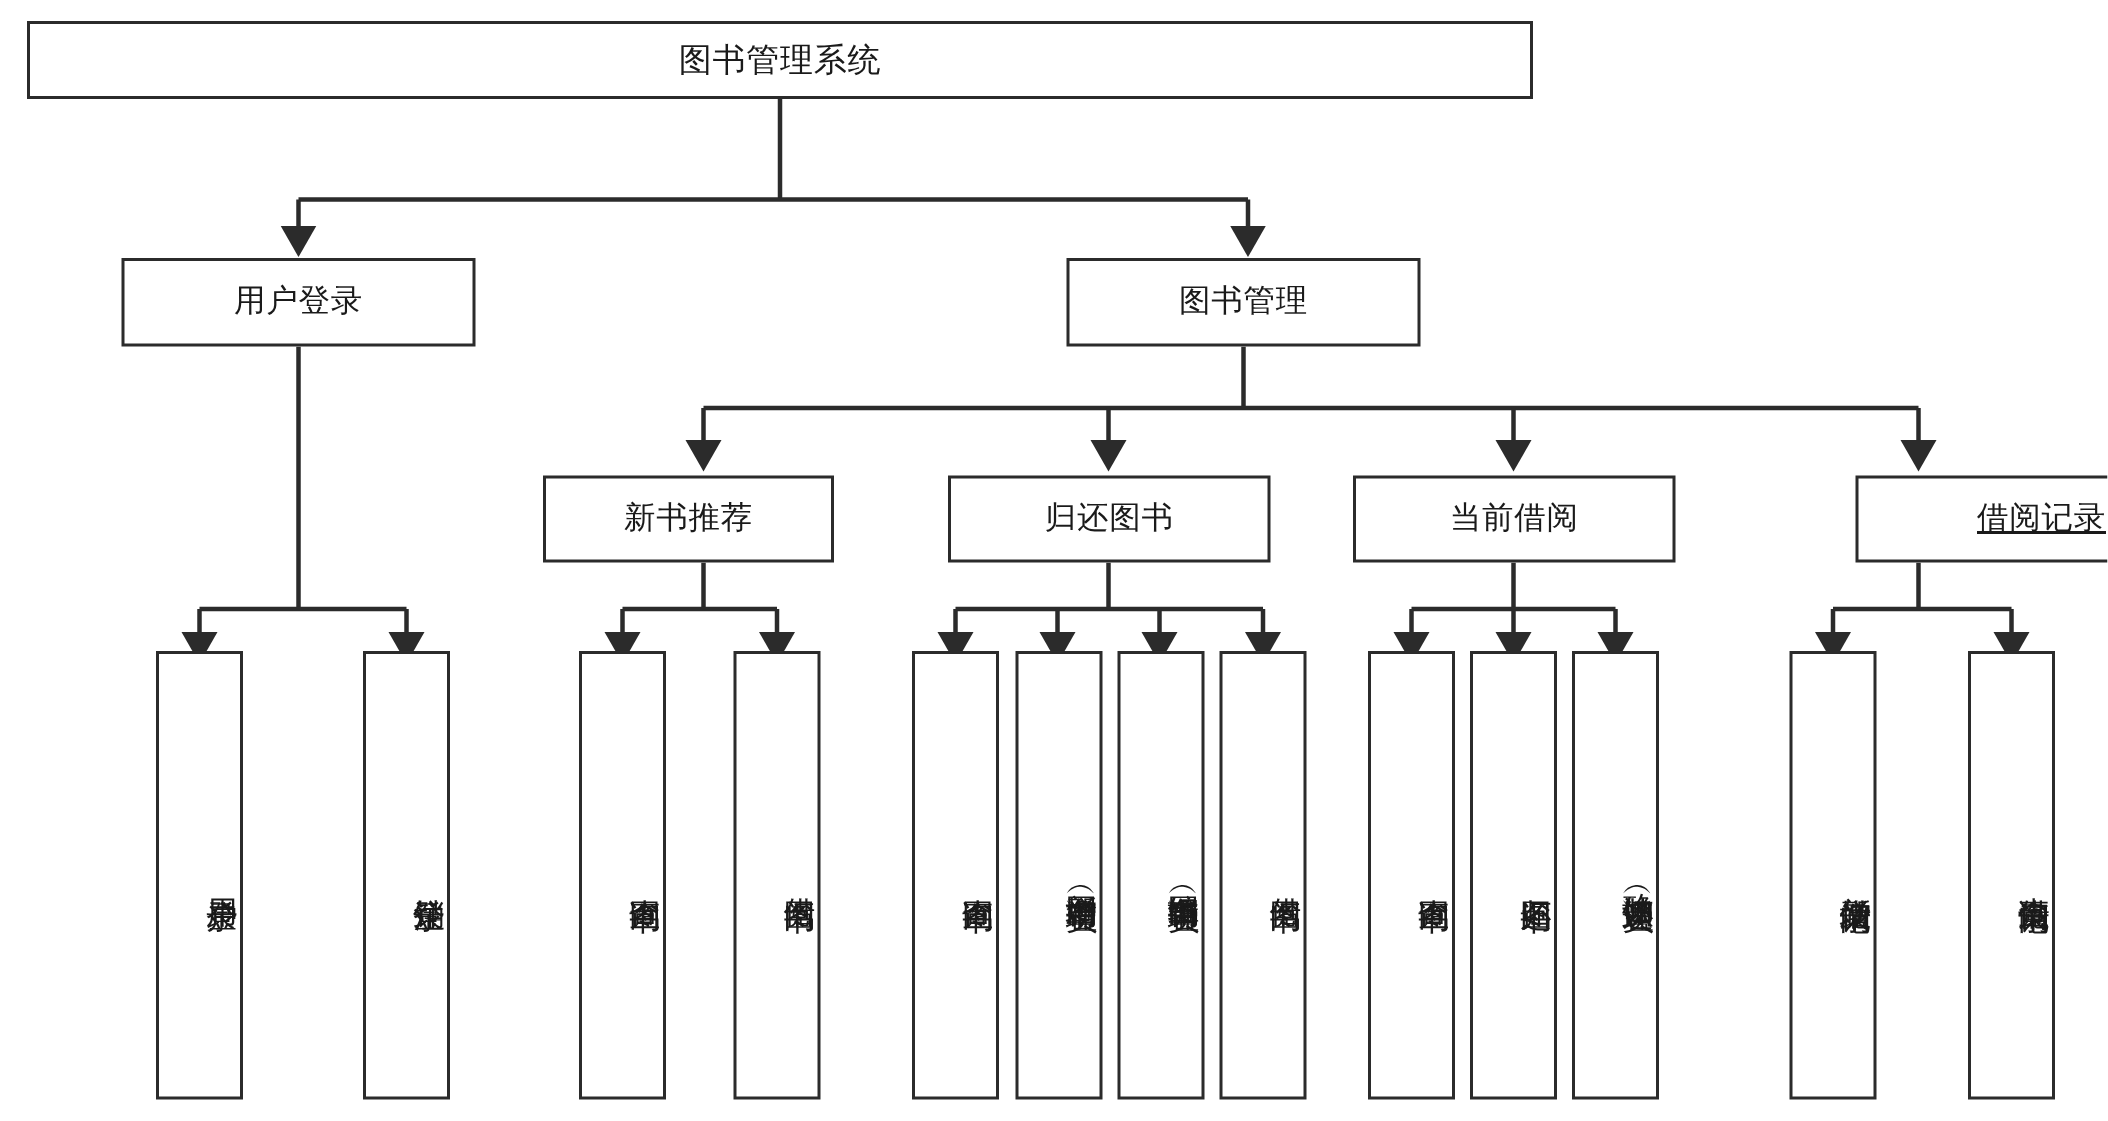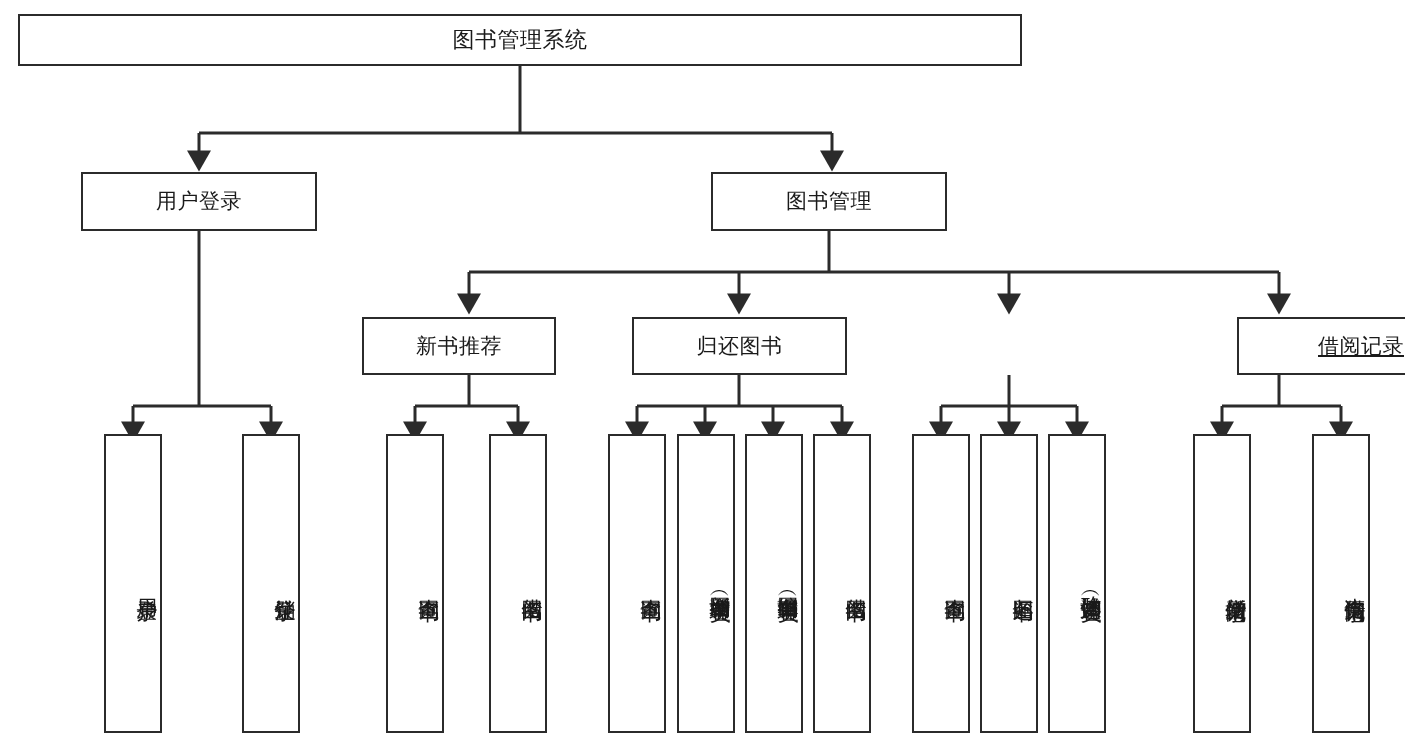--- a/index.html
+++ b/index.html
@@ -134,20 +134,23 @@
   <div class="node h" style="left:711px; top:172px; width:236px; height:59px;">
     <span>图书管理</span>
   </div>
 
   <div class="node h" style="left:362px; top:317px; width:194px; height:58px;">
     <span>新书推荐</span>
   </div>
   <div class="node h" style="left:632px; top:317px; width:215px; height:58px;">
     <span>归还图书</span>
   </div>
+  <div class="node h" style="left:902px; top:317px; width:215px; height:58px;">
+    <span>当前借阅</span>
+  </div>
   <div class="node h" style="left:1237px; top:317px; width:248px; height:58px;text-decoration:underline;">
     <span>借阅记录</span>
   </div>
 
   <div class="node v" style="left:104px; top:434px; width:58px; height:299px;">
     <span class="vtext">用户登录</span>
   </div>
   <div class="node v" style="left:242px; top:434px; width:58px; height:299px;">
     <span class="vtext">注销登录</span>
   </div>

